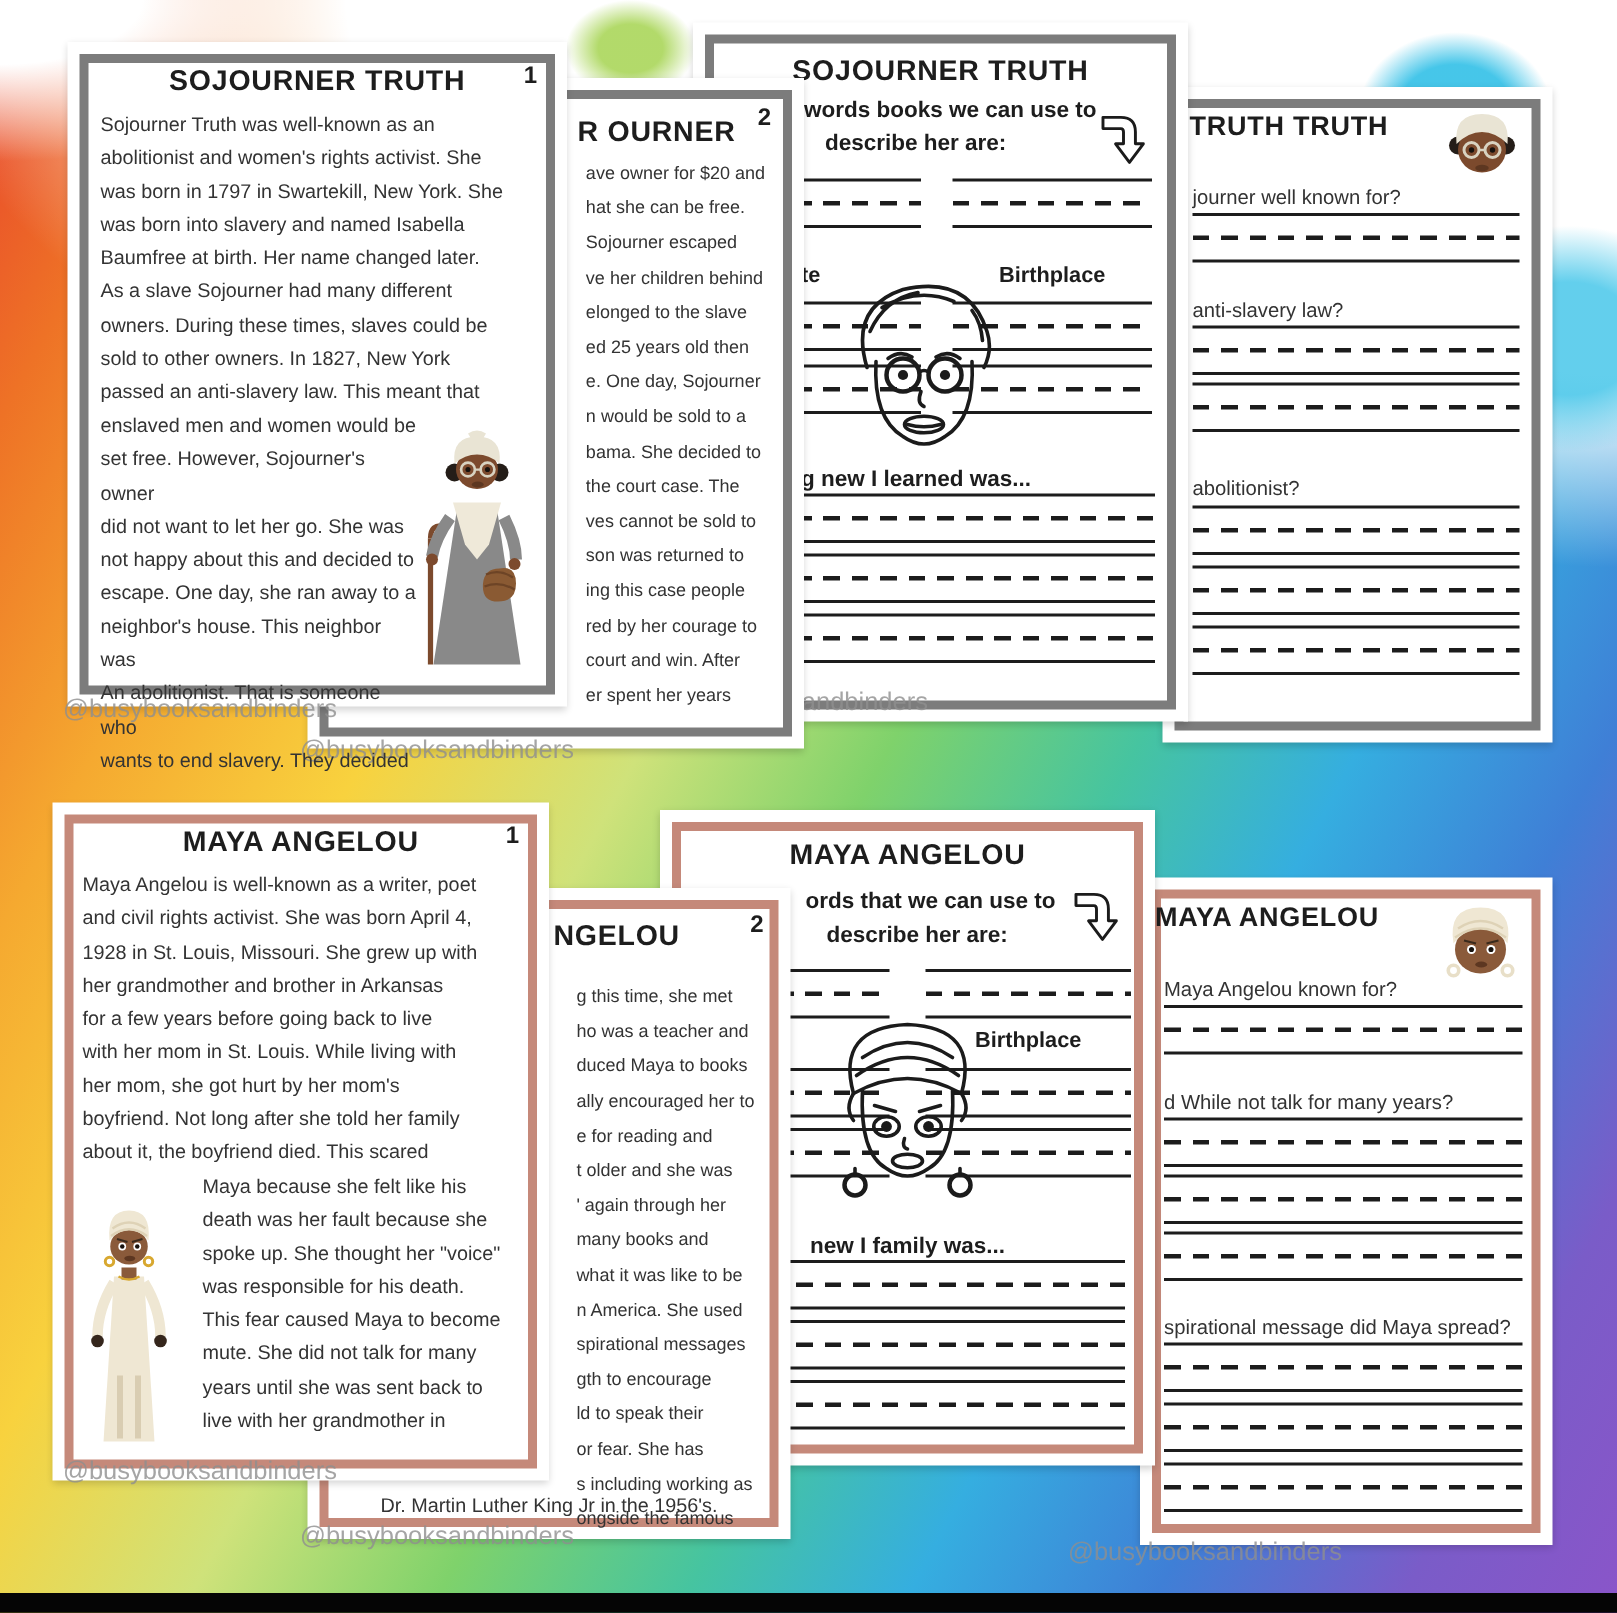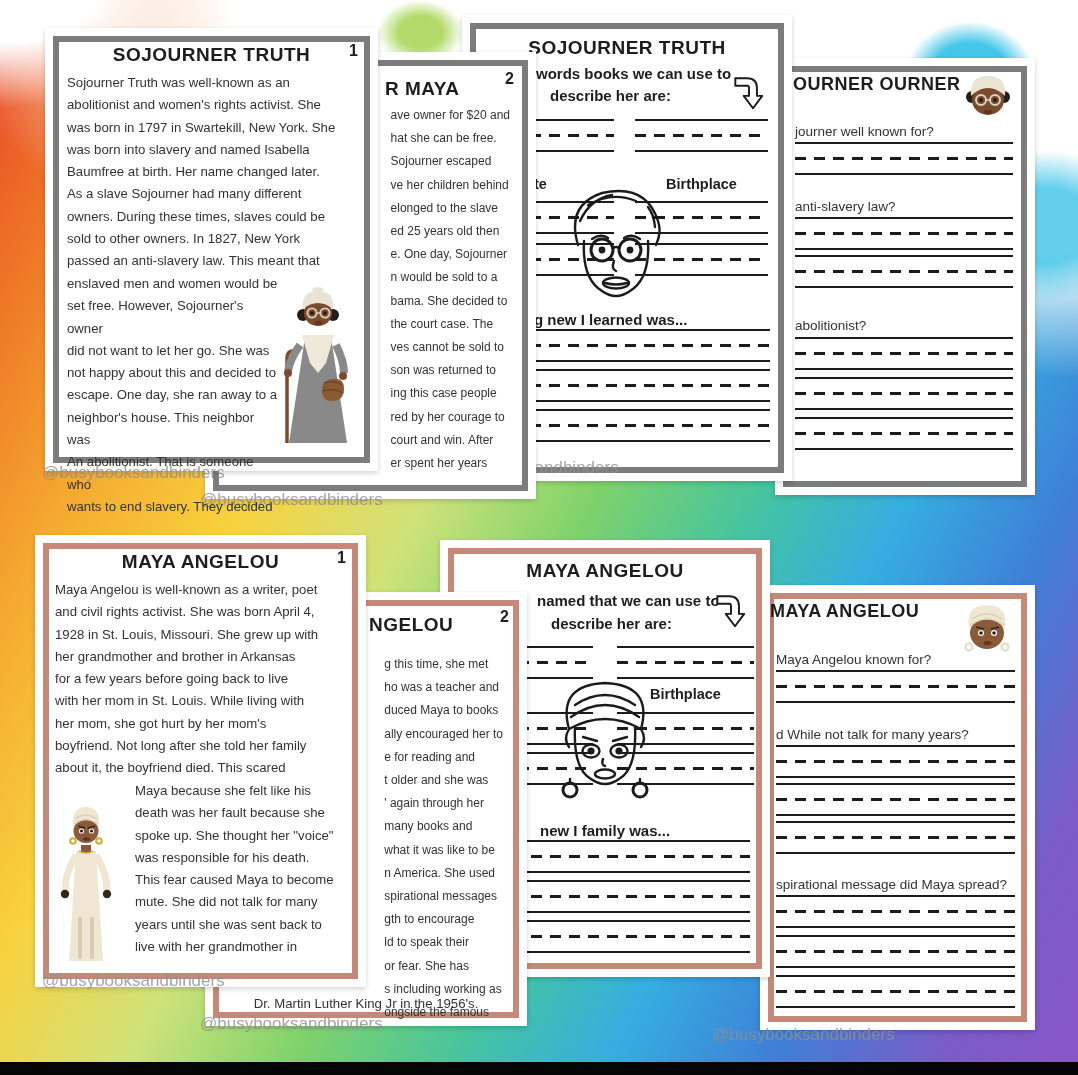--- a/index.html
+++ b/index.html
@@ -32,21 +32,21 @@
   .wm{position:absolute;font-size:17px;color:#8f8f8f;opacity:.8;white-space:nowrap;}
   .bar{position:absolute;left:0;top:1062px;width:100%;height:13px;background:#050505;z-index:20;}
 </style>
 </head>
 <body>
 
 <div class="stage">
 
   <div class="page" style="left:775px;top:58px;width:260px;height:437px;z-index:1">
     <div class="frame">
-      <div class="abs ttl" style="left:4px;top:2px;font-size:18px">OURNER OURNER</div>
+      <div class="abs ttl" style="left:4px;top:2px;font-size:18px">TRUTH TRUTH</div>
       <svg class="abs" style="right:6px;top:0;width:54px;height:56px" viewBox="0 0 54 56">
         <circle cx="11" cy="25" r="6" fill="#241d18"></circle>
           <circle cx="43" cy="25" r="6" fill="#241d18"></circle>
         <ellipse cx="27" cy="28" rx="16" ry="15" fill="#7c4a2d"></ellipse>
         <path d="M10 24 Q8 4 27 4 Q46 4 44 24 Q36 16 27 16 Q18 16 10 24 Z" fill="#e9e4d4"></path>
         <circle cx="20" cy="28" r="5" fill="none" stroke="#d8d2c0" stroke-width="2"></circle>
         <circle cx="34" cy="28" r="5" fill="none" stroke="#d8d2c0" stroke-width="2"></circle>
         <line x1="25" y1="28" x2="29" y2="28" stroke="#d8d2c0" stroke-width="1.6"></line>
         <circle cx="20" cy="28" r="1.8" fill="#17120e"></circle>
           <circle cx="34" cy="28" r="1.8" fill="#17120e"></circle>
@@ -158,21 +158,21 @@
           <i class="ln d"></i>
           <i class="ln"></i>
         </div>
     </div>
   </div>
   <div class="wm" style="left:436px;top:458px;z-index:2">@busybooksandbinders</div>
 
   <div class="page" style="left:205px;top:52px;width:331px;height:447px;z-index:3">
     <div class="frame">
       <div class="abs pgnum" style="right:8px;top:4px">2</div>
-      <div class="abs ttl" style="left:166px;top:12px">R MAYA</div>
+      <div class="abs ttl" style="left:166px;top:12px">R OURNER</div>
       <div class="abs frag" style="right:12px;top:38px">ave owner for $20 and
 hat she can be free.
 Sojourner escaped
 ve her children behind
 elonged to the slave
 ed 25 years old then
 e. One day, Sojourner
 n would be sold to a
 bama. She decided to
 the court case. The
@@ -288,21 +288,21 @@
           <i class="ln d"></i>
           <i class="ln"></i>
         </div>
     </div>
   </div>
   <div class="wm" style="left:712px;top:1025px;z-index:1">@busybooksandbinders</div>
 
   <div class="page rose" style="left:440px;top:540px;width:330px;height:437px;z-index:2">
     <div class="frame">
       <div class="abs ttl ctr" style="top:6px">MAYA ANGELOU</div>
-      <div class="abs prm" style="left:83px;top:38px">named that we can use to</div>
+      <div class="abs prm" style="left:83px;top:38px">ords that we can use to</div>
       <div class="abs prm" style="left:97px;top:61px">describe her are:</div>
       <svg class="abs" style="right:10px;top:40px;width:30px;height:38px" viewBox="0 0 34 42">
         <path d="M1.5 2 H15 Q26 2 26 13 V22 H32 L21.5 36 L11 22 H17 V13 Q17 10.5 15 10.5 H1.5 Z" fill="#fff" stroke="#1b1b1b" stroke-width="2.2" stroke-linejoin="round"></path>
       </svg>
       <div class="wl" style="left:26px;top:92px;width:113px">
           <i class="ln"></i>
           <i class="ln d"></i>
           <i class="ln"></i>
         </div>
       <div class="wl" style="left:163px;top:92px;right:2px">

